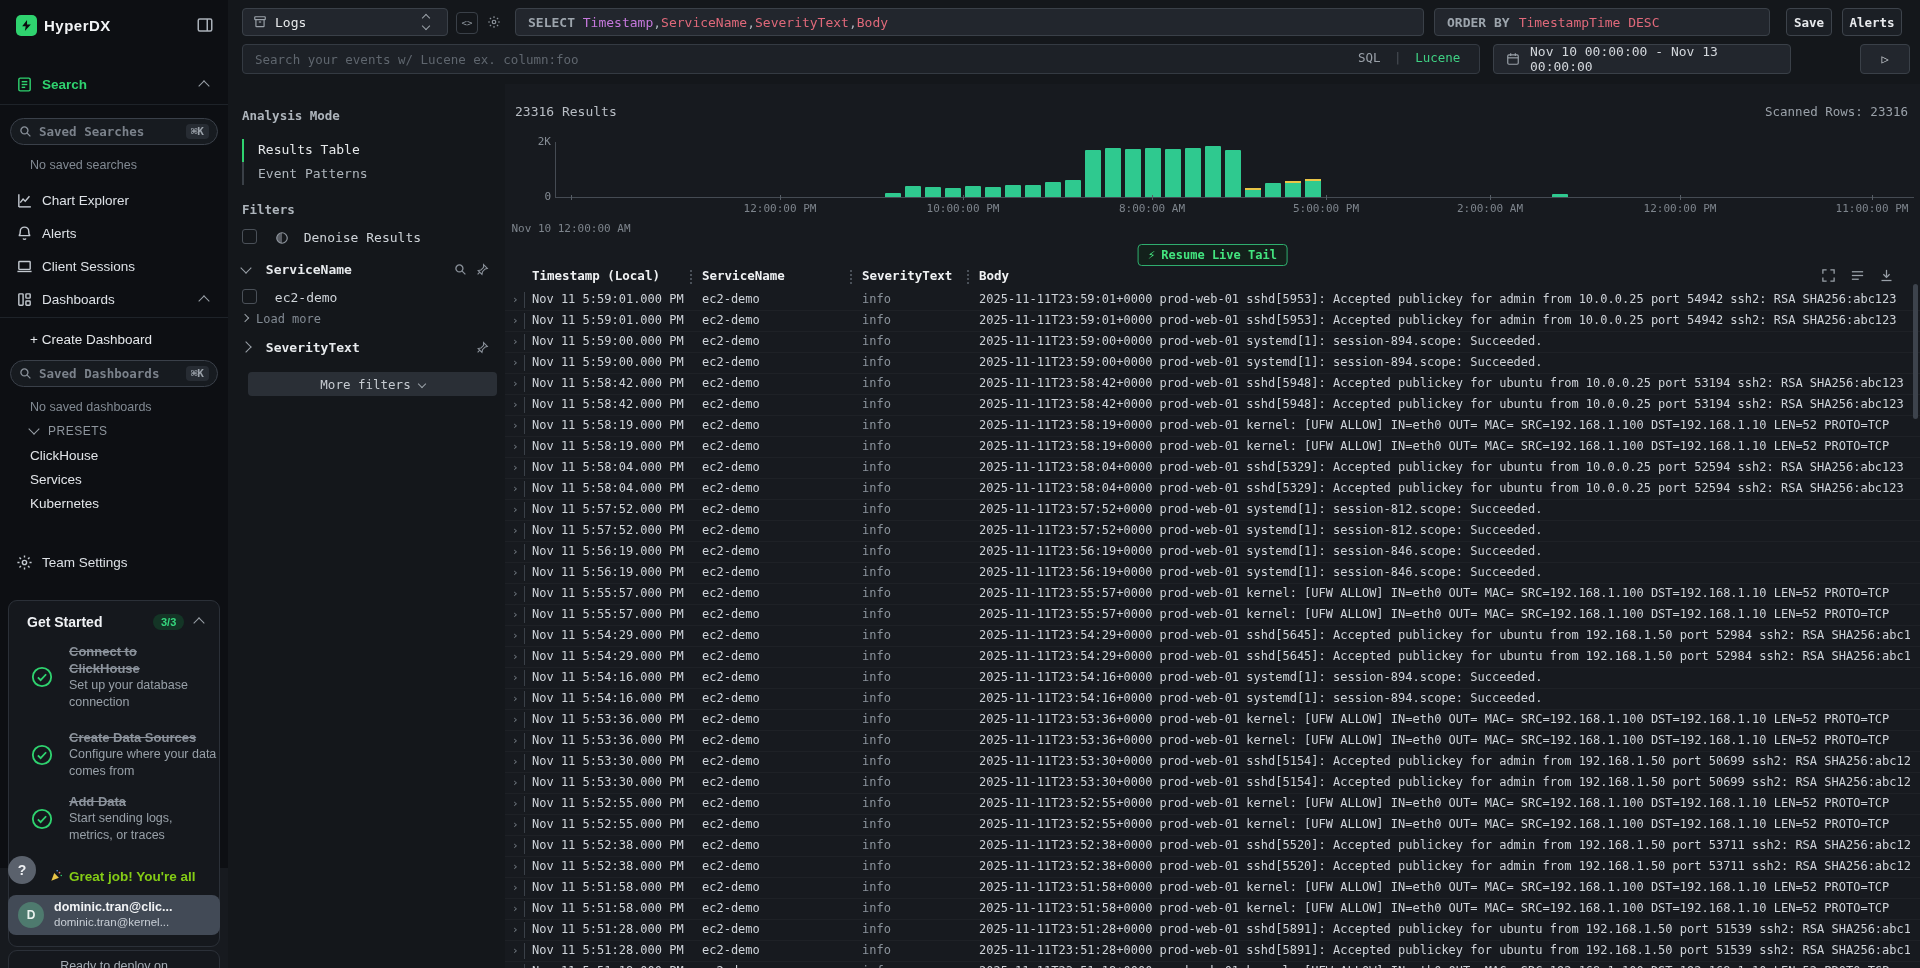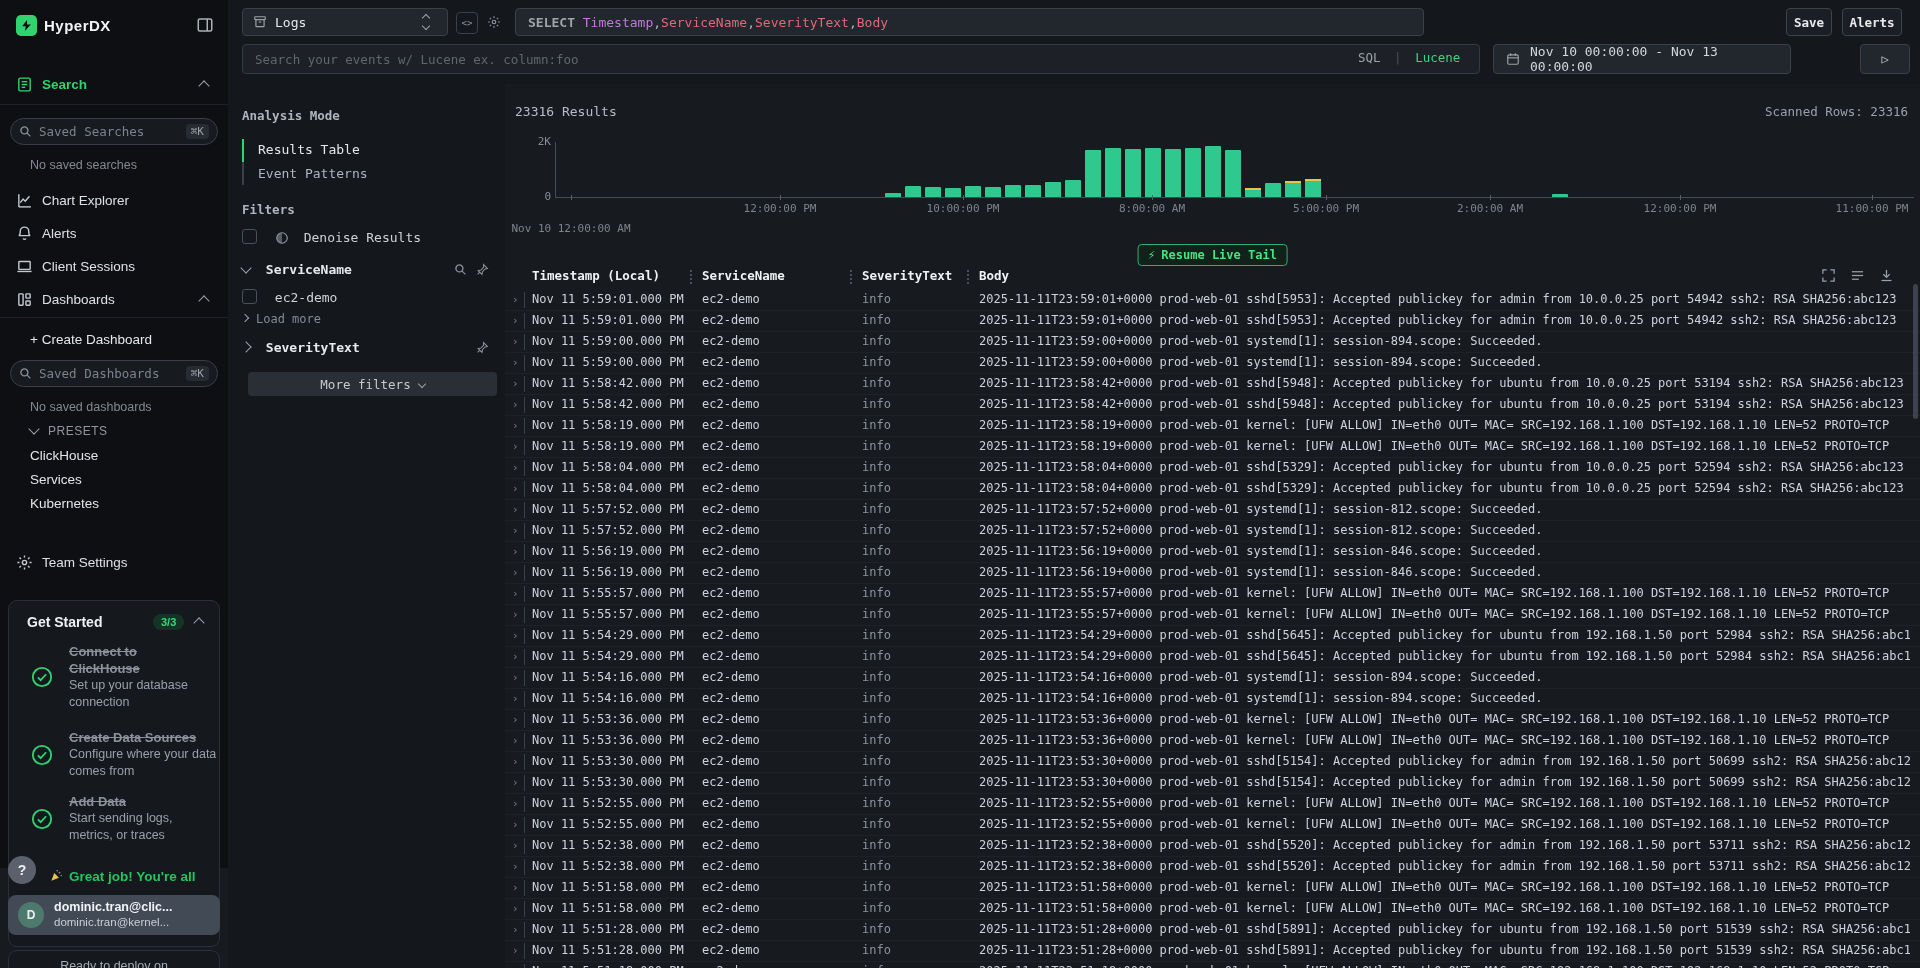--- a/index.html
+++ b/index.html
@@ -14,34 +14,34 @@
   .logo-text{position:absolute;left:44px;top:17px;font-weight:bold;color:#f2f4f6;font-size:15px;letter-spacing:.5px;}
   .panel-toggle{position:absolute;right:14px;top:16px;width:18px;height:18px;color:#aab1b9;}
   .sb-row{position:absolute;left:0;width:228px;height:24px;display:flex;align-items:center;}
   .sb-ic{position:absolute;left:16px;width:17px;height:17px;color:#c3c9d0;}
   .sb-label{position:absolute;left:42px;font-size:13.5px;color:#dde1e6;}
   .green{color:#2fd36f;}
   .chev{display:inline-block;width:7px;height:7px;border-right:1.6px solid #9aa1a8;border-bottom:1.6px solid #9aa1a8;}
   .chev.up{transform:rotate(225deg);}　.chev.down{transform:rotate(45deg);}　.chev.right{transform:rotate(-45deg);}
   .chev.up{transform:rotate(225deg);} .chev.down{transform:rotate(45deg);} .chev.right{transform:rotate(-45deg);}
   .sb-div{position:absolute;left:0;width:228px;border-top:1px solid #1e2329;}
-  .pill{position:absolute;left:10px;width:208px;height:27px;border:1px solid #3a4049;border-radius:14px;background:#171b20;display:flex;align-items:center;padding:0 8px;box-sizing:border-box;}
+  .pill{position:absolute;left:10px;width:208px;height:27px;border:1px solid #3a4049;border-radius:14px;background:#171b20;display:flex;align-items:center;padding:0 8px;box-sizing:border-box;font-weight:bold;}
   .pill .ph{color:#7b828b;font-size:12.5px;margin-left:7px;flex:1;}
   .kbd{background:#272c33;color:#9aa1a9;border-radius:4px;font-size:11px;padding:1px 5px;}
   .muted{color:#828a93;font-size:12.5px;}
   .preset{position:absolute;left:30px;font-size:13.5px;color:#e2e5e9;}
   .gs-card{position:absolute;left:8px;right:8px;top:600px;height:345px;background:#15181d;border:1px solid #2b3038;border-radius:9px;}
   .gs-title{position:absolute;left:18px;top:13px;font-weight:bold;font-size:14px;color:#f0f2f5;}
   .badge{position:absolute;left:110px;top:13px;background:#143526;color:#35d77e;font-size:11px;font-weight:bold;padding:2px 8px;border-radius:9px;margin-left:34px;}
   .step{position:absolute;left:14px;right:10px;}
   .step-check{position:absolute;left:8px;top:50%;transform:translateY(-50%);width:22px;height:22px;color:#2fd36f;}
   .step-txt{margin-left:46px;}
   .step-title{font-weight:bold;font-size:13px;color:#8b929b;text-decoration:line-through;line-height:17px;}
   .step-desc{font-size:12.5px;color:#98a0a8;line-height:17px;}
-  .congrats{position:absolute;left:40px;top:268px;font-weight:bold;font-size:13.5px;color:#22c55e;white-space:nowrap;}
+  .congrats{position:absolute;left:40px;top:268px;font-weight:bold;font-size:13.5px;color:#84cc16;white-space:nowrap;}
   .help-bubble{position:absolute;left:8px;top:856px;width:28px;height:28px;border-radius:50%;background:#5a616c;color:#eef0f3;
       display:flex;align-items:center;justify-content:center;font-weight:bold;font-size:14px;z-index:6;}
   .user-chip{position:absolute;left:8px;right:8px;top:895px;height:40px;background:#424a56;border-radius:8px;z-index:5;}
   .avatar{position:absolute;left:10px;top:7px;width:26px;height:26px;border-radius:50%;background:#4e7a6e;color:#eaf3ef;
       display:flex;align-items:center;justify-content:center;font-weight:bold;font-size:12px;}
   .uname{position:absolute;left:46px;top:5px;font-weight:bold;font-size:12.5px;color:#f2f4f6;white-space:nowrap;}
   .uemail{position:absolute;left:46px;top:21px;font-size:11.5px;color:#c9cfd6;white-space:nowrap;}
   .deploy-card{position:absolute;left:8px;right:8px;top:950px;height:40px;background:#15181d;border:1px solid #2b3038;border-radius:9px;text-align:center;}
   .deploy-card span{display:inline-block;margin-top:8px;color:#a7aeb6;font-size:12.5px;}
 
@@ -306,20 +306,24 @@
       <svg width="14" height="14" viewBox="0 0 24 24" fill="none" stroke="currentColor" stroke-width="2">
           <circle cx="12" cy="12" r="3"></circle>
           <path d="M12 2v3M12 19v3M2 12h3M19 12h3M4.9 4.9l2.1 2.1M17 17l2.1 2.1M19.1 4.9L17 7M7 17l-2.1 2.1"></path>
         </svg>
     </div>
 
     <div class="box" style="left:287px;top:8px;width:909px;height:28px;padding:0 12px">
       <span id="q-tokens"><span class="kw">SELECT </span><span style="color: rgb(198, 120, 221);">Timestamp</span><span class="tok-sep" style="color: rgb(170, 178, 186);">,</span><span style="color: rgb(224, 105, 122);">ServiceName</span><span class="tok-sep" style="color: rgb(170, 178, 186);">,</span><span style="color: rgb(224, 105, 122);">SeverityText</span><span class="tok-sep" style="color: rgb(170, 178, 186);">,</span><span style="color: rgb(224, 105, 122);">Body</span></span>
     </div>
 
+    <div class="box" style="left:1206px;top:8px;width:336px;height:28px;padding:0 12px">
+      <span class="kw">ORDER BY</span>
+      <span id="orderby-val" style="margin-left: 9px; color: rgb(224, 105, 122);">TimestampTime DESC</span>
+    </div>
     <div class="btn" style="left:1558px;top:8px;width:46px;height:28px">Save</div>
     <div class="btn" style="left:1614px;top:8px;width:60px;height:28px">Alerts</div>
 
     <input class="lucene-input" placeholder="Search your events w/ Lucene ex. column:foo" style="">
     <div class="mode-toggle">
       <span>SQL</span>
       <span style="color:#4a5057;margin:0 6px">|</span>
       <span style="color:#3fd183">Lucene</span>
     </div>
 

